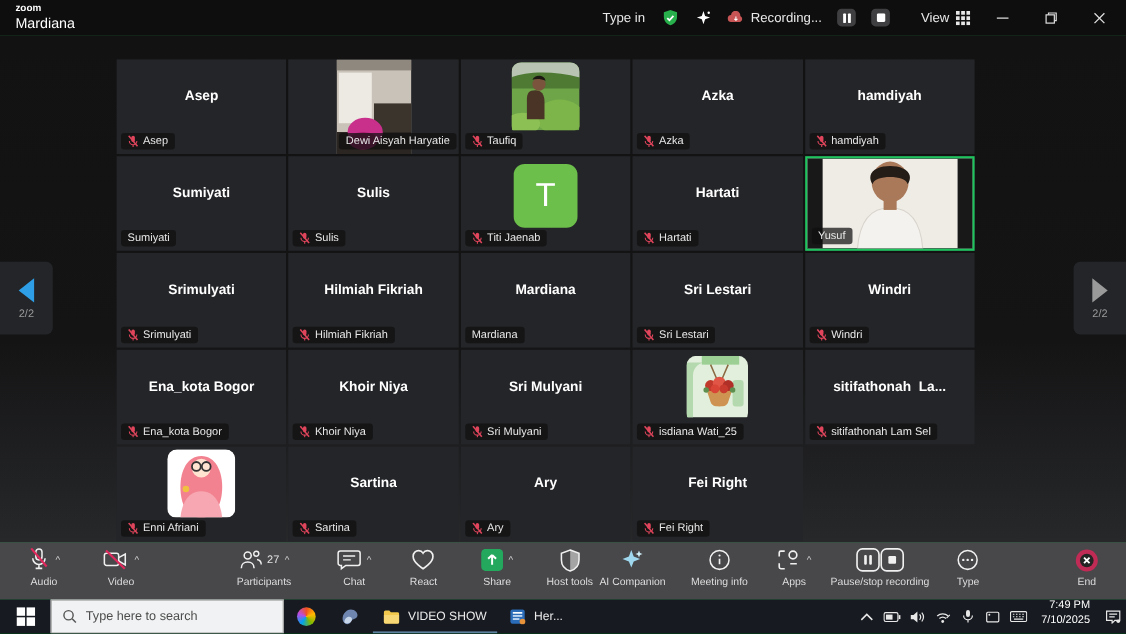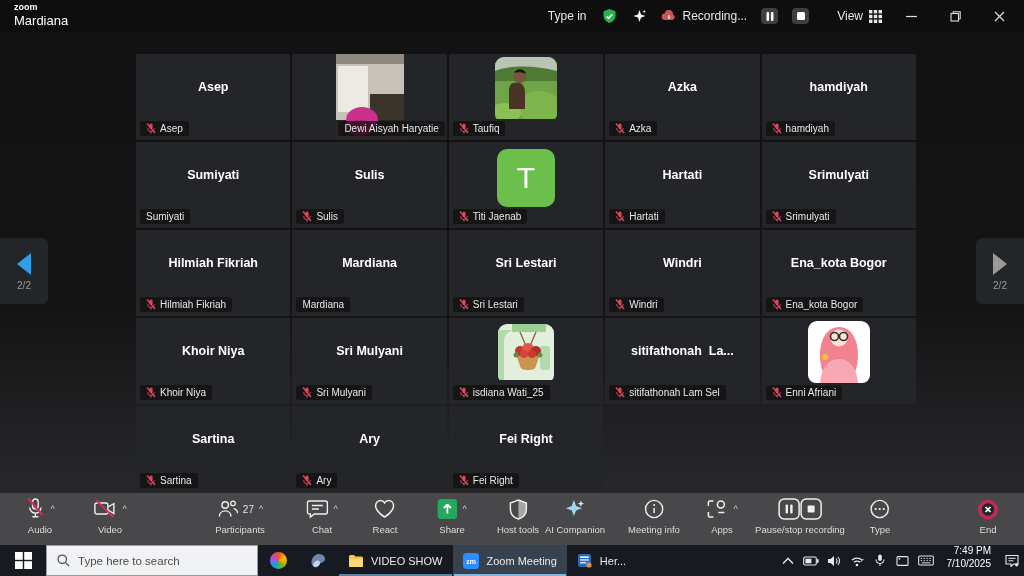--- a/index.html
+++ b/index.html
@@ -12,21 +12,21 @@
   .brand .b1{font-size:9px;font-weight:bold;color:#fff;}
   .brand .b2{font-size:13px;color:#fff;margin-top:2px;}
   .tb-right{position:absolute;right:0;top:0;height:32px;display:flex;align-items:center;gap:14px;padding-right:10px;}
   .tb-item{display:flex;align-items:center;gap:6px;font-size:12px;color:#e8e8e8;}
   .pillbtn{width:17px;height:16px;background:#3f3f41;border-radius:4px;display:flex;align-items:center;justify-content:center;}
   .winctl{width:30px;height:32px;display:flex;align-items:center;justify-content:center;color:#ddd;font-size:12px;}
 
   
   #stage{position:absolute;left:0;top:32px;width:1024px;height:461px;
     background:linear-gradient(180deg,#121212 0%,#141415 60%,#27282a 100%);}
-  #grid{position:absolute;left:136px;top:22px;width:780px;height:438px;
+  #grid{position:absolute;left:106px;top:22px;width:780px;height:438px;
     display:grid;grid-template-columns:repeat(5,1fr);grid-template-rows:repeat(5,1fr);gap:2px;}
   .tile{position:relative;background:#242528;overflow:hidden;}
   .tile.active{border:2px solid #1fc45f;}
   .center-name{position:absolute;left:0;right:0;top:38%;transform:translateY(-50%);
     text-align:center;color:#fff;font-weight:bold;font-size:12.5px;white-space:pre;}
   .pill{position:absolute;left:4px;bottom:4px;display:flex;align-items:center;gap:4px;
     background:rgba(15,15,15,.72);border-radius:3px;padding:2px 6px;color:#e8e8e8;font-size:10px;white-space:nowrap;}
   .pill-offset{left:46px;}
   .avatar{position:absolute;left:50%;top:42%;transform:translate(-50%,-50%);border-radius:9px;overflow:hidden;}
   .letter-avatar{width:58px;height:58px;background:#6cbf4b;color:#fff;display:flex;align-items:center;justify-content:center;
@@ -254,20 +254,35 @@
             <span style="display: flex;">
               <svg width="10" height="11" viewBox="0 0 10 11">
                 <rect x="3.4" y="0.5" width="3.2" height="5.5" rx="1.6" fill="#e0455c"></rect>
                 <path d="M1.6 5.2a3.4 3.4 0 006.8 0M5 8.6v2" stroke="#e0455c" stroke-width="1" fill="none"></path>
                 <path d="M1 0.5l8 9.5" stroke="#e0455c" stroke-width="1.4"></path>
               </svg>
             </span>
             <span>Hartati</span>
           </div>
         </div>
+        <div class="tile active">
+          <div class="vidfill"><svg width="100%" height="100%" viewBox="0 0 152 84" preserveAspectRatio="none">
+              <rect width="152" height="84" fill="#efece6"></rect>
+              <rect x="0" y="0" width="14" height="84" fill="#181818"></rect>
+              <rect x="138" y="0" width="14" height="84" fill="#181818"></rect>
+              <path d="M46 84c2-26 12-38 30-38s28 12 30 38z" fill="#f4f2ee"></path>
+              <path d="M46 84c2-26 12-38 30-38s28 12 30 38z" fill="none" stroke="#d8d4cc" stroke-width="1"></path>
+              <ellipse cx="76" cy="22" rx="17" ry="19" fill="#a9795a"></ellipse>
+              <path d="M58 16c2-12 34-12 36 0 1 5-2 8-2 8-1-9-31-9-32 0 0 0-3-3-2-8z" fill="#241d17"></path>
+              <rect x="70" y="36" width="12" height="12" fill="#a9795a"></rect>
+            </svg></div>
+          <div class="pill">
+            <span>Yusuf</span>
+          </div>
+        </div>
         <div class="tile">
           <div class="center-name">Srimulyati</div>
           <div class="pill">
             <span style="display: flex;">
               <svg width="10" height="11" viewBox="0 0 10 11">
                 <rect x="3.4" y="0.5" width="3.2" height="5.5" rx="1.6" fill="#e0455c"></rect>
                 <path d="M1.6 5.2a3.4 3.4 0 006.8 0M5 8.6v2" stroke="#e0455c" stroke-width="1" fill="none"></path>
                 <path d="M1 0.5l8 9.5" stroke="#e0455c" stroke-width="1.4"></path>
               </svg>
             </span>
@@ -669,30 +684,20 @@
         <div class="taskbtn">
           <span style="display: flex;">
             <svg width="15" height="13" viewBox="0 0 15 13">
               <path d="M1 2.5A1.5 1.5 0 012.5 1h3.4l1.4 1.6h6.2A1.5 1.5 0 0115 4.1v7.4a1.5 1.5 0 01-1.5 1.5h-11A1.5 1.5 0 011 11.5z" fill="#f2c94c"></path>
               <path d="M1 5h14v6.5a1.5 1.5 0 01-1.5 1.5h-11A1.5 1.5 0 011 11.5z" fill="#f8d775"></path>
             </svg>
           </span>
           <span>VIDEO SHOW</span>
           <span class="ul"></span>
         </div>
-        <div class="taskbtn active">
-          <span style="display: flex;">
-            <svg width="16" height="16" viewBox="0 0 16 16">
-              <rect width="16" height="16" rx="3.5" fill="#2d8cff"></rect>
-              <text x="8" y="11" text-anchor="middle" font-size="7" font-weight="bold" fill="#fff" font-family="Liberation Sans,sans-serif">zm</text>
-            </svg>
-          </span>
-          <span>Zoom Meeting</span>
-          <span class="ul"></span>
-        </div>
         <div class="taskbtn">
           <span style="display: flex;">
             <svg width="15" height="15" viewBox="0 0 15 15">
               <rect x="1" y="1" width="13" height="13" rx="2" fill="#2b6cb8"></rect>
               <rect x="3.2" y="3.4" width="8.6" height="1.5" fill="#fff"></rect>
               <rect x="3.2" y="6.2" width="8.6" height="1.5" fill="#cfe3f8"></rect>
               <rect x="3.2" y="9" width="6" height="1.5" fill="#cfe3f8"></rect>
               <circle cx="12" cy="12" r="2.6" fill="#e8923a"></circle>
             </svg>
           </span>

